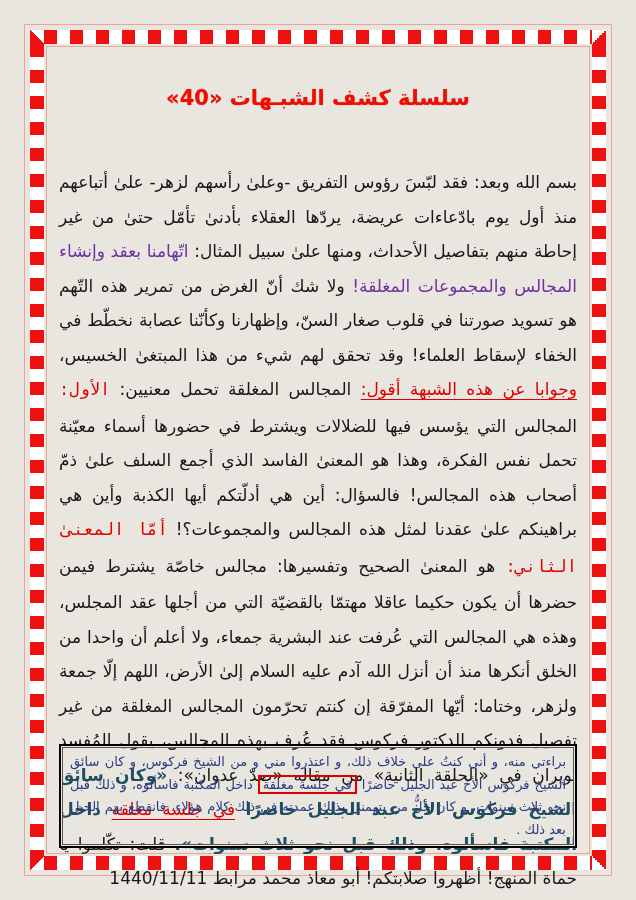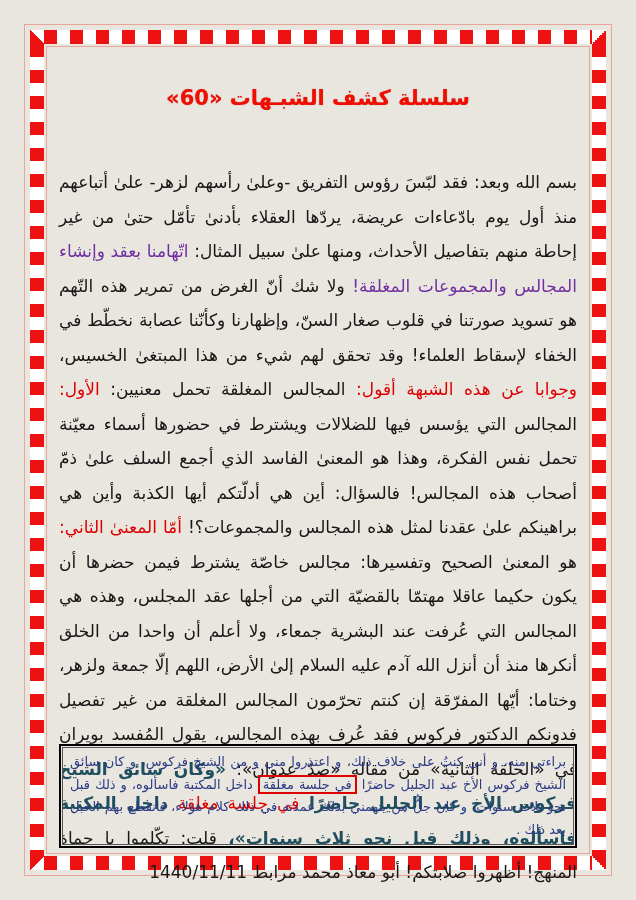--- a/index.html
+++ b/index.html
@@ -42,22 +42,22 @@
   
   .body-text{
     position:absolute;top:148px;left:59px;right:59px;
     direction:rtl;text-align:justify;
     font-size:17px;line-height:34.5px;
     color:var(--body_black,#171717);
   }
   .seg-normal{}
   .seg-underline{text-underline-offset:4px;}
   .seg-purple{color:var(--purple,#7030a0);}
-  .seg-red{color:var(--red_text,#dd0000);}
-  .seg-red-underline{color:var(--red_text,#dd0000);text-underline-offset:4px;}
+  .seg-red{color:var(--red_text,#dd0000);font-family:Liberation Mono, monospace;}
+  .seg-red-underline{color:var(--red_text,#dd0000);text-decoration:underline;text-underline-offset:4px;}
   .seg-teal{color:var(--teal,#1f4e5f);font-weight:bold;}
   
   .footnote-box{
     position:absolute;top:744px;left:59px;right:59px;
     border:2px solid #000;
     box-shadow:inset 0 0 0 1px var(--page_bg,#e9e6df), inset 0 0 0 2px #555;
     padding:5px 9px;
     direction:rtl;text-align:justify;
     font-size:13px;line-height:22.5px;
     color:var(--navy,#2b3a85);
@@ -76,19 +76,19 @@
   <div class="band band-top"></div>
   <div class="band band-bottom"></div>
   <div class="band band-left"></div>
   <div class="band band-right"></div>
   <div class="corner tl"></div>
   <div class="corner tr"></div>
   <div class="corner bl"></div>
   <div class="corner br"></div>
   <div class="frame-line inner"></div>
 
-  <div class="title">سلسلة كشف الشبـهات «60»</div>
+  <div class="title">سلسلة كشف الشبـهات «40»</div>
 
   <p class="body-text"><span class="seg-normal">بسم الله وبعد: فقد لبّسَ رؤوس التفريق -وعلىٰ رأسهم لزهر- علىٰ أتباعهم منذ أول يوم بادّعاءات عريضة، يردّها العقلاء بأدنىٰ تأمّل حتىٰ من غير إحاطة منهم بتفاصيل الأحداث، </span><span class="seg-underline">ومنها علىٰ سبيل المثال:</span><span class="seg-normal"> </span><span class="seg-purple">اتّهامنا بعقد وإنشاء المجالس والمجموعات المغلقة!</span><span class="seg-normal"> ولا شك أنّ الغرض من تمرير هذه التّهم هو تسويد صورتنا في قلوب صغار السنّ، وإظهارنا وكأنّنا عصابة نخطّط في الخفاء لإسقاط العلماء! وقد تحقق لهم شيء من هذا المبتغىٰ الخسيس، </span><span class="seg-red-underline">وجوابا عن هذه الشبهة أقول:</span><span class="seg-normal"> المجالس المغلقة تحمل معنيين: </span><span class="seg-red">الأول:</span><span class="seg-normal"> المجالس التي يؤسس فيها للضلالات ويشترط في حضورها أسماء معيّنة تحمل نفس الفكرة، وهذا هو المعنىٰ الفاسد الذي أجمع السلف علىٰ ذمّ أصحاب هذه المجالس! فالسؤال: أين هي أدلّتكم أيها الكذبة وأين هي براهينكم علىٰ عقدنا لمثل هذه المجالس والمجموعات؟! </span><span class="seg-red">أمّا المعنىٰ الثاني:</span><span class="seg-normal"> هو المعنىٰ الصحيح وتفسيرها: مجالس خاصّة يشترط فيمن حضرها أن يكون حكيما عاقلا مهتمّا بالقضيّة التي من أجلها عقد المجلس، وهذه هي المجالس التي عُرفت عند البشرية جمعاء، ولا أعلم أن واحدا من الخلق أنكرها منذ أن أنزل الله آدم عليه السلام إلىٰ الأرض، اللهم إلّا جمعة ولزهر، وختاما: أيّها المفرّقة إن كنتم تحرّمون المجالس المغلقة من غير تفصيل فدونكم الدكتور فركوس فقد عُرف بهذه المجالس، يقول المُفسد بويران في «الحلقة الثانية» من مقاله «صدّ عدوان»: </span><span class="seg-teal">«وكان سائق الشيخ فركوس الأخ عبد الجليل حاضرًا </span><span class="seg-red-underline">في جلسة مغلقة</span><span class="seg-teal"> داخل المكتبة فاسألوه، وذلك قبل نحو ثلاث سنوات»،</span><span class="seg-normal"> قلت: تكّلموا يا حماة المنهج! أظهروا صلابتكم! أبو معاذ محمد مرابط 1440/11/11</span></p>
 
   <div class="footnote-box"><span class="seg-normal">براءتي منه، و أني كنتُ على خلاف ذلك، و اعتذروا مني و من الشيخ فركوس، و كان سائق الشيخ فركوس الأخ عبد الجليل حاضرًا </span><span class="seg-red-box">في جلسة مغلقة</span><span class="seg-normal"> داخل المكتبة فاسألوه، و ذلك قبل نحو ثلاث سنوات، و كان جلُّ من يتهمني بذلك عمدته في ذلك كلام هؤلاء، فانقطع بهم الحبل بعد ذلك .</span></div>
 
 </div>
 
 </body></html>

